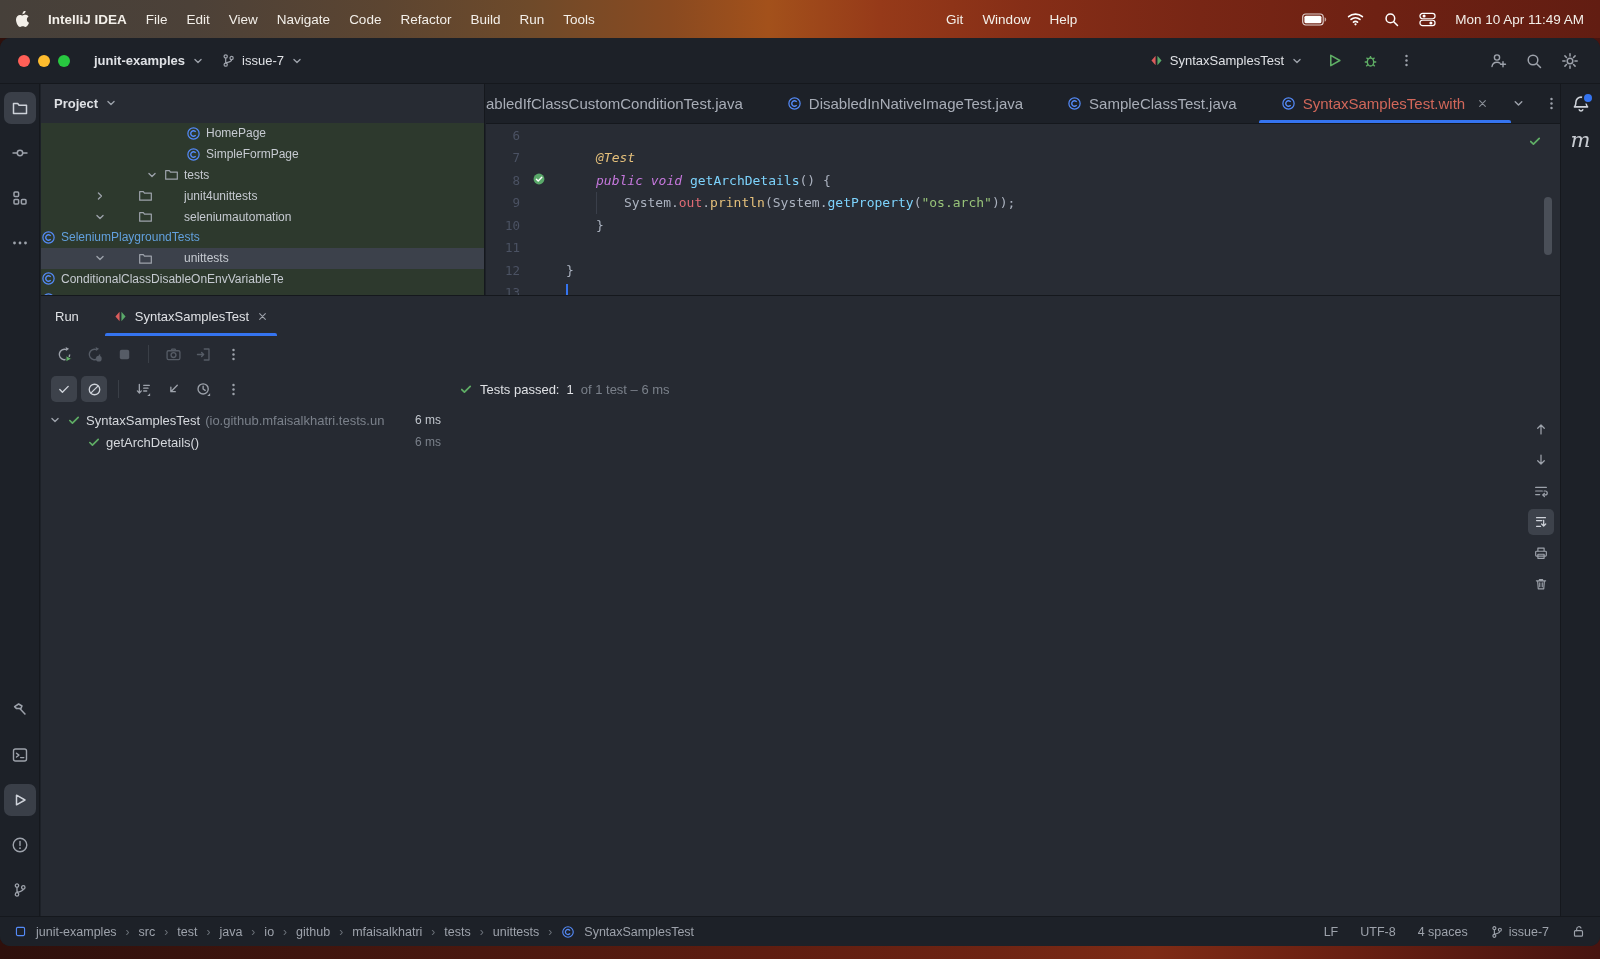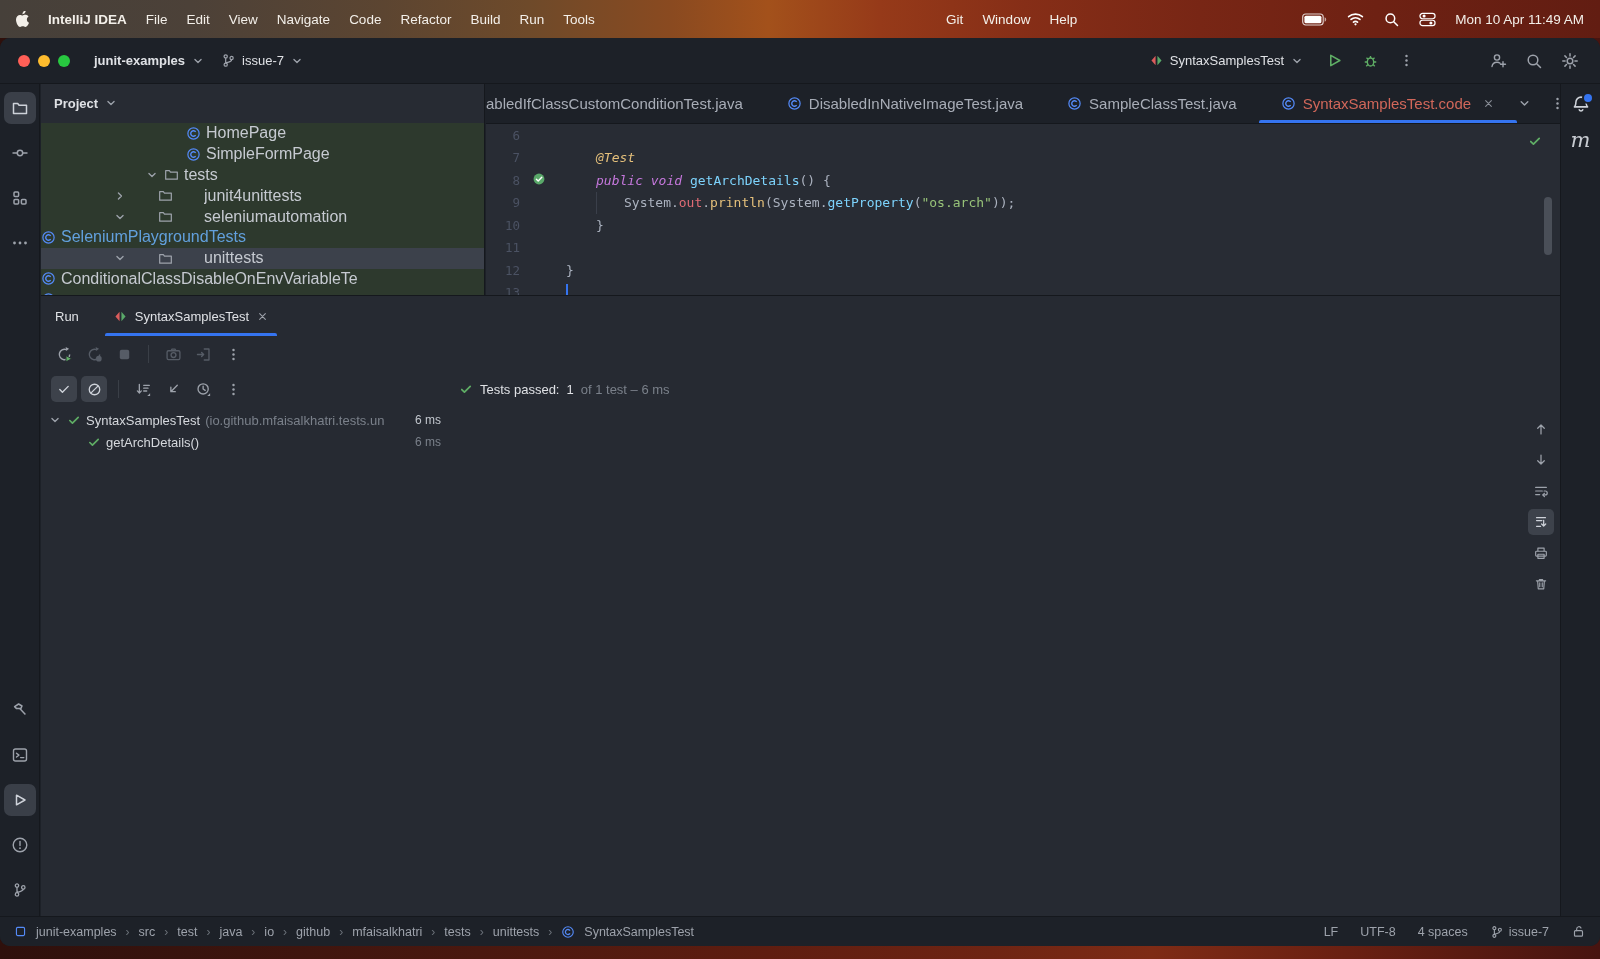--- a/index.html
+++ b/index.html
@@ -47,27 +47,27 @@
   .left-stripe{position:absolute;top:0;bottom:0;left:0;width:40px;background:#1d2128;border-right:1px solid #15181d;
     display:flex;flex-direction:column;align-items:center;padding:8px 0;box-sizing:border-box;}
   .stripe-btn{width:32px;height:32px;border-radius:7px;display:flex;align-items:center;justify-content:center;color:#9da2ab;margin-bottom:13px;flex:none;}
   .stripe-btn.active{background:#3a3f48;color:#ced2d9;}
   .stripe-spacer{flex:1;}
 
   
   .project-panel{position:absolute;top:0;left:41px;width:444px;height:211px;background:#272b33;border-right:1px solid #15181d;box-sizing:border-box;overflow:hidden;}
   .pp-header{height:38px;display:flex;align-items:center;gap:6px;padding:0 13px;color:#dfe1e5;font-size:13px;font-weight:600;}
   .pp-tree{position:absolute;top:39px;left:0;right:0;bottom:0;background:#2d392d;overflow:hidden;}
-  .tree-row{height:20.8px;display:flex;align-items:center;gap:5px;font-size:16px;color:#c6cad1;white-space:nowrap;overflow:hidden;}
+  .tree-row{height:20.8px;display:flex;align-items:center;gap:5px;font-size:12px;color:#c6cad1;white-space:nowrap;overflow:hidden;}
   .tree-row.selected{background:#3c414b;}
   .tree-row .tlabel{overflow:hidden;text-overflow:clip;}
   .t-blue{color:#62a0dd;}
   .pt-a{padding-left:145px;}
   .pt-b{padding-left:104px;}
-  .pt-c{padding-left:72px;gap:31px;}
+  .pt-c{padding-left:52px;gap:31px;}
   .pt-d{}
   .chev{color:#9da2ab;flex:none;}
 
   
   .editor{position:absolute;top:0;left:486px;right:40px;height:211px;background:#282c34;overflow:hidden;}
   .tabbar{height:39px;display:flex;align-items:stretch;background:#1d2128;border-bottom:1px solid #15181d;overflow:hidden;}
   .etab{display:flex;align-items:center;gap:7px;padding:0 22px;font-size:15px;color:#a8adb7;position:relative;white-space:nowrap;flex:none;}
   .etab-first{padding-left:0;}
   .etab.active{color:#d1675a;}
   .etab.active::after{content:"";position:absolute;left:0;right:0;bottom:0;height:3px;background:#3574f0;border-radius:2px 2px 0 0;}
@@ -482,21 +482,21 @@
             </span>
           <span>SampleClassTest.java</span>
         </div>
         <div class="etab active">
           <span class="ic">
               <svg viewBox="0 0 16 16" width="15" height="15" fill="none" stroke="#548af7">
                 <circle cx="8" cy="8" r="6" stroke-width="1.3"></circle>
                 <path d="M10.3 6.3a2.9 2.9 0 1 0 0 3.4" stroke-width="1.5"></path>
               </svg>
             </span>
-          <span>SyntaxSamplesTest.code</span>
+          <span>SyntaxSamplesTest.with</span>
           <span class="ic closex">
               <svg viewBox="0 0 16 16" width="13" height="13" fill="none" stroke="currentColor" stroke-width="1.3" stroke-linecap="round">
                 <path d="M4.5 4.5l7 7M11.5 4.5l-7 7"></path>
               </svg>
             </span>
         </div>
         <div class="tab-actions">
           <span class="ic">
               <svg viewBox="0 0 16 16" width="15" height="15" fill="none" stroke="currentColor" stroke-width="1.5" stroke-linecap="round" stroke-linejoin="round">
                 <path d="M4.5 6.2L8 9.7l3.5-3.5"></path>

